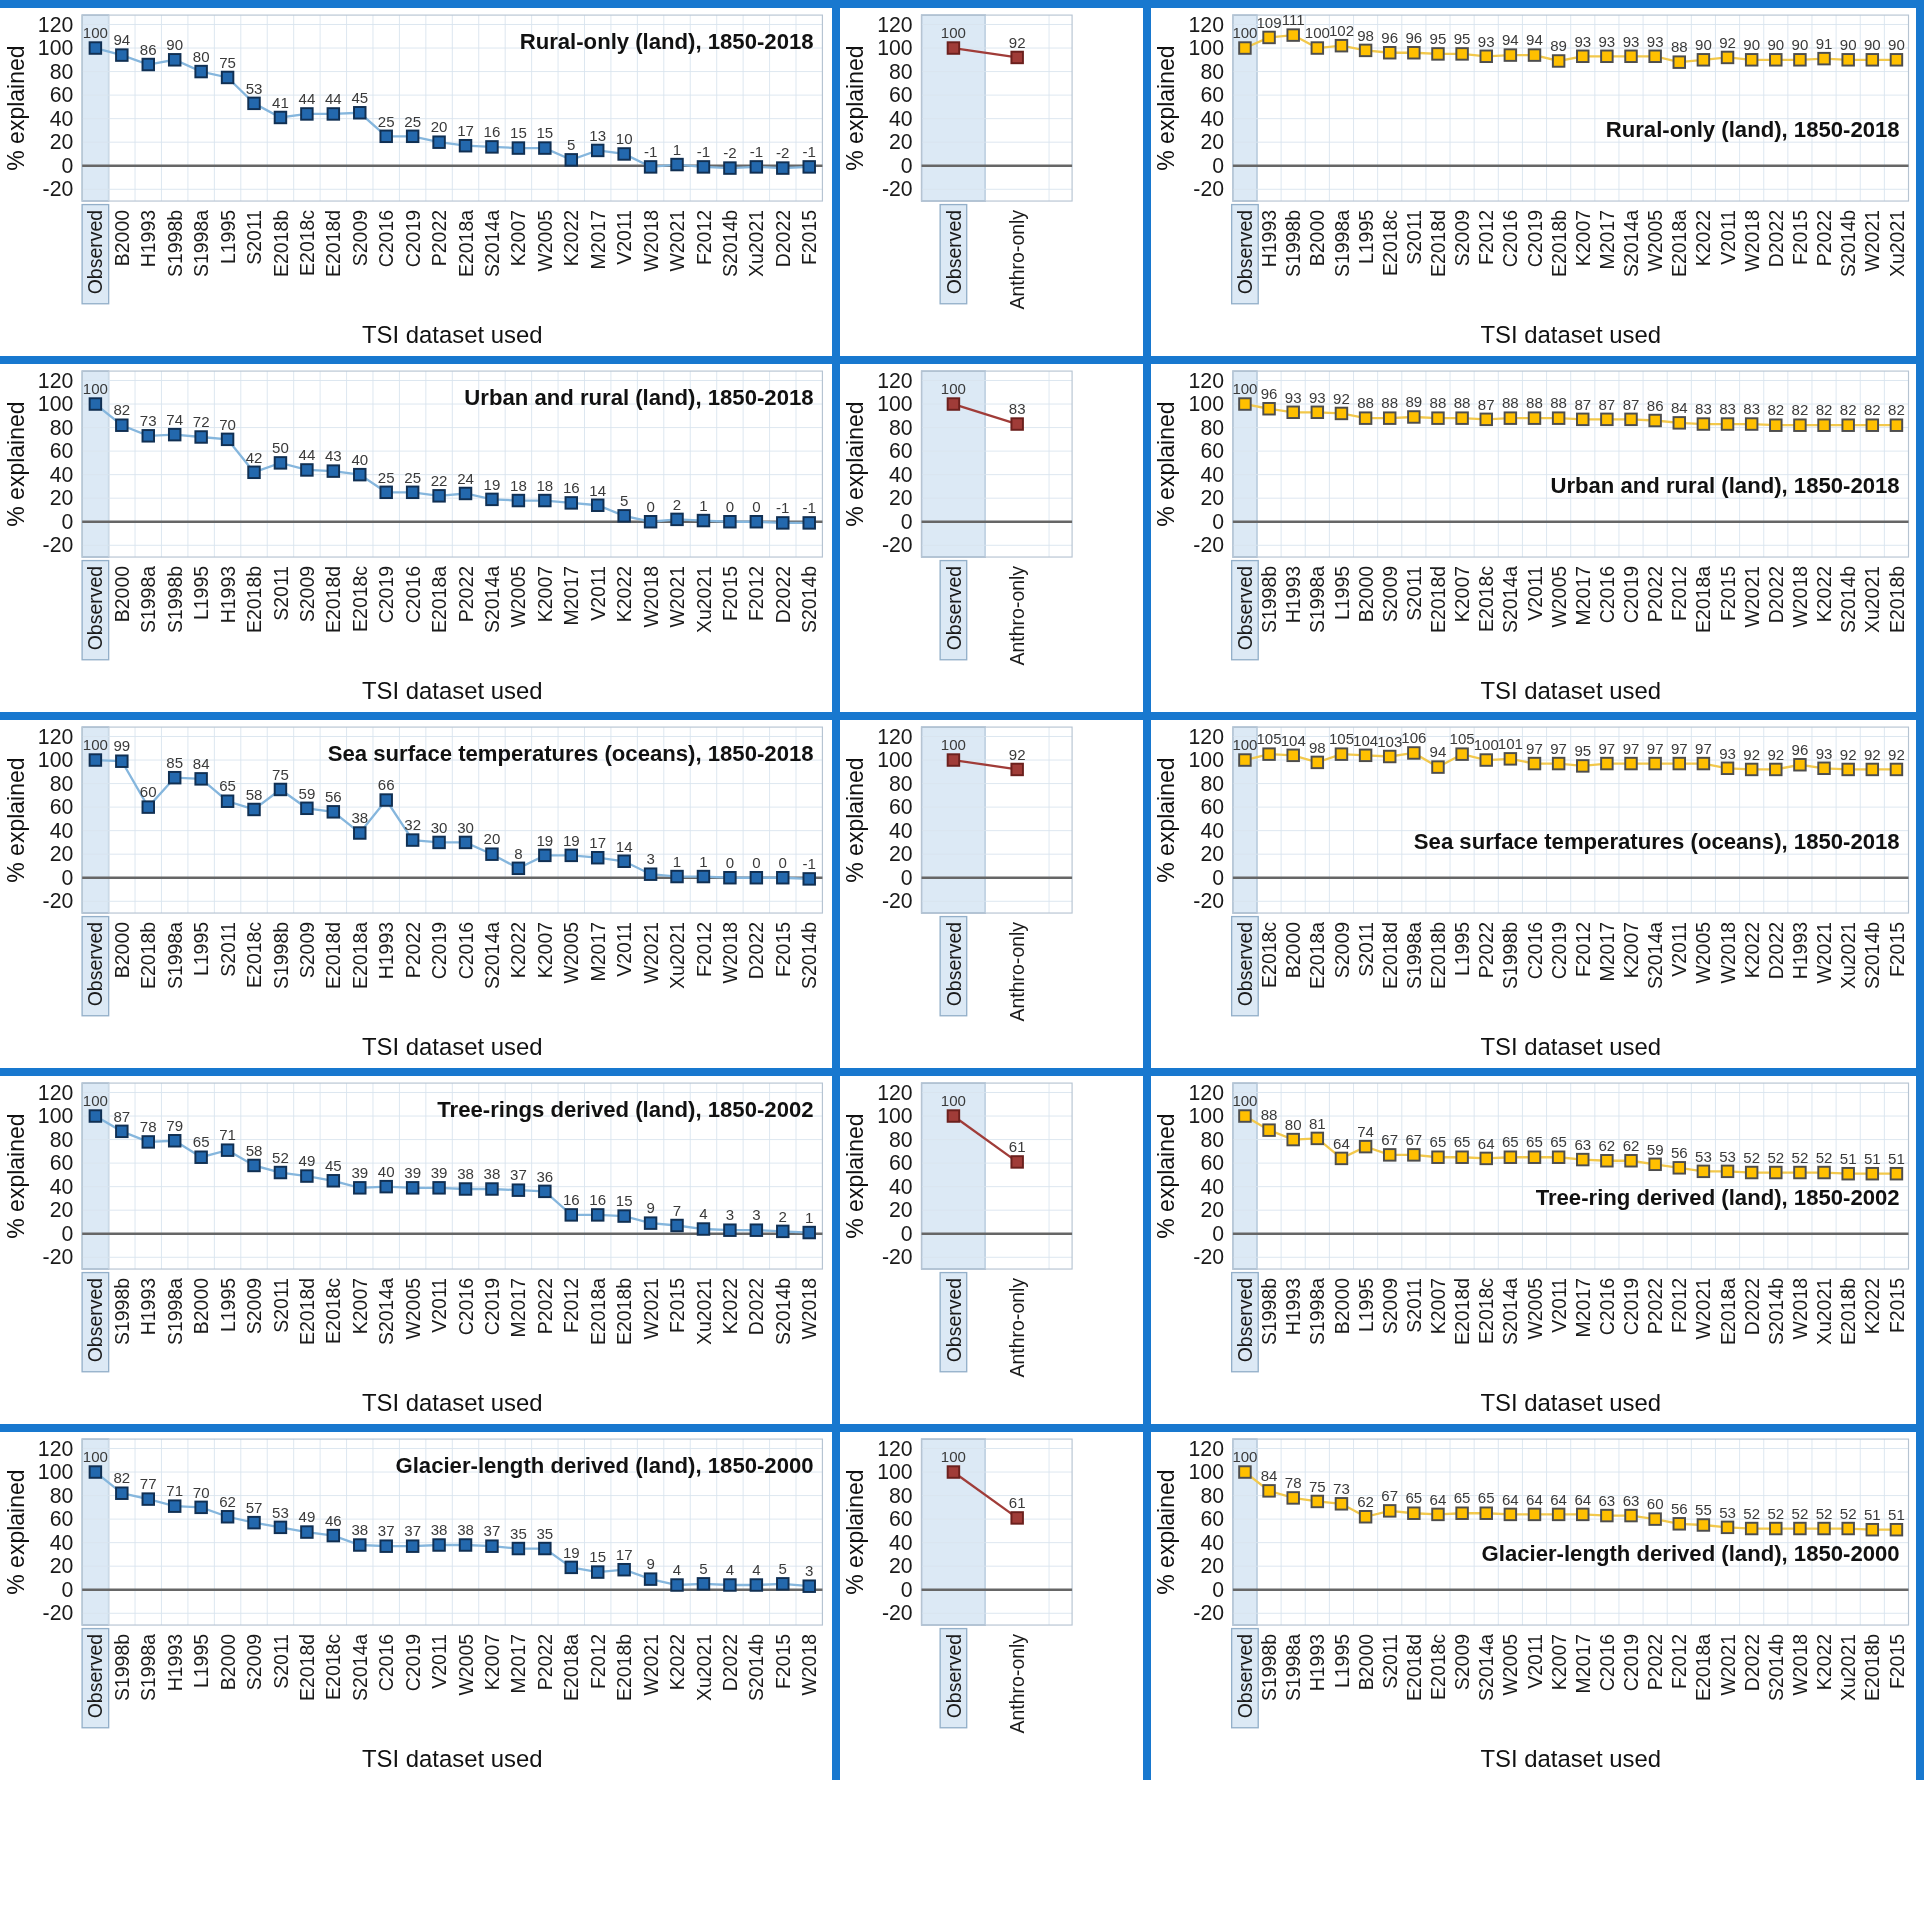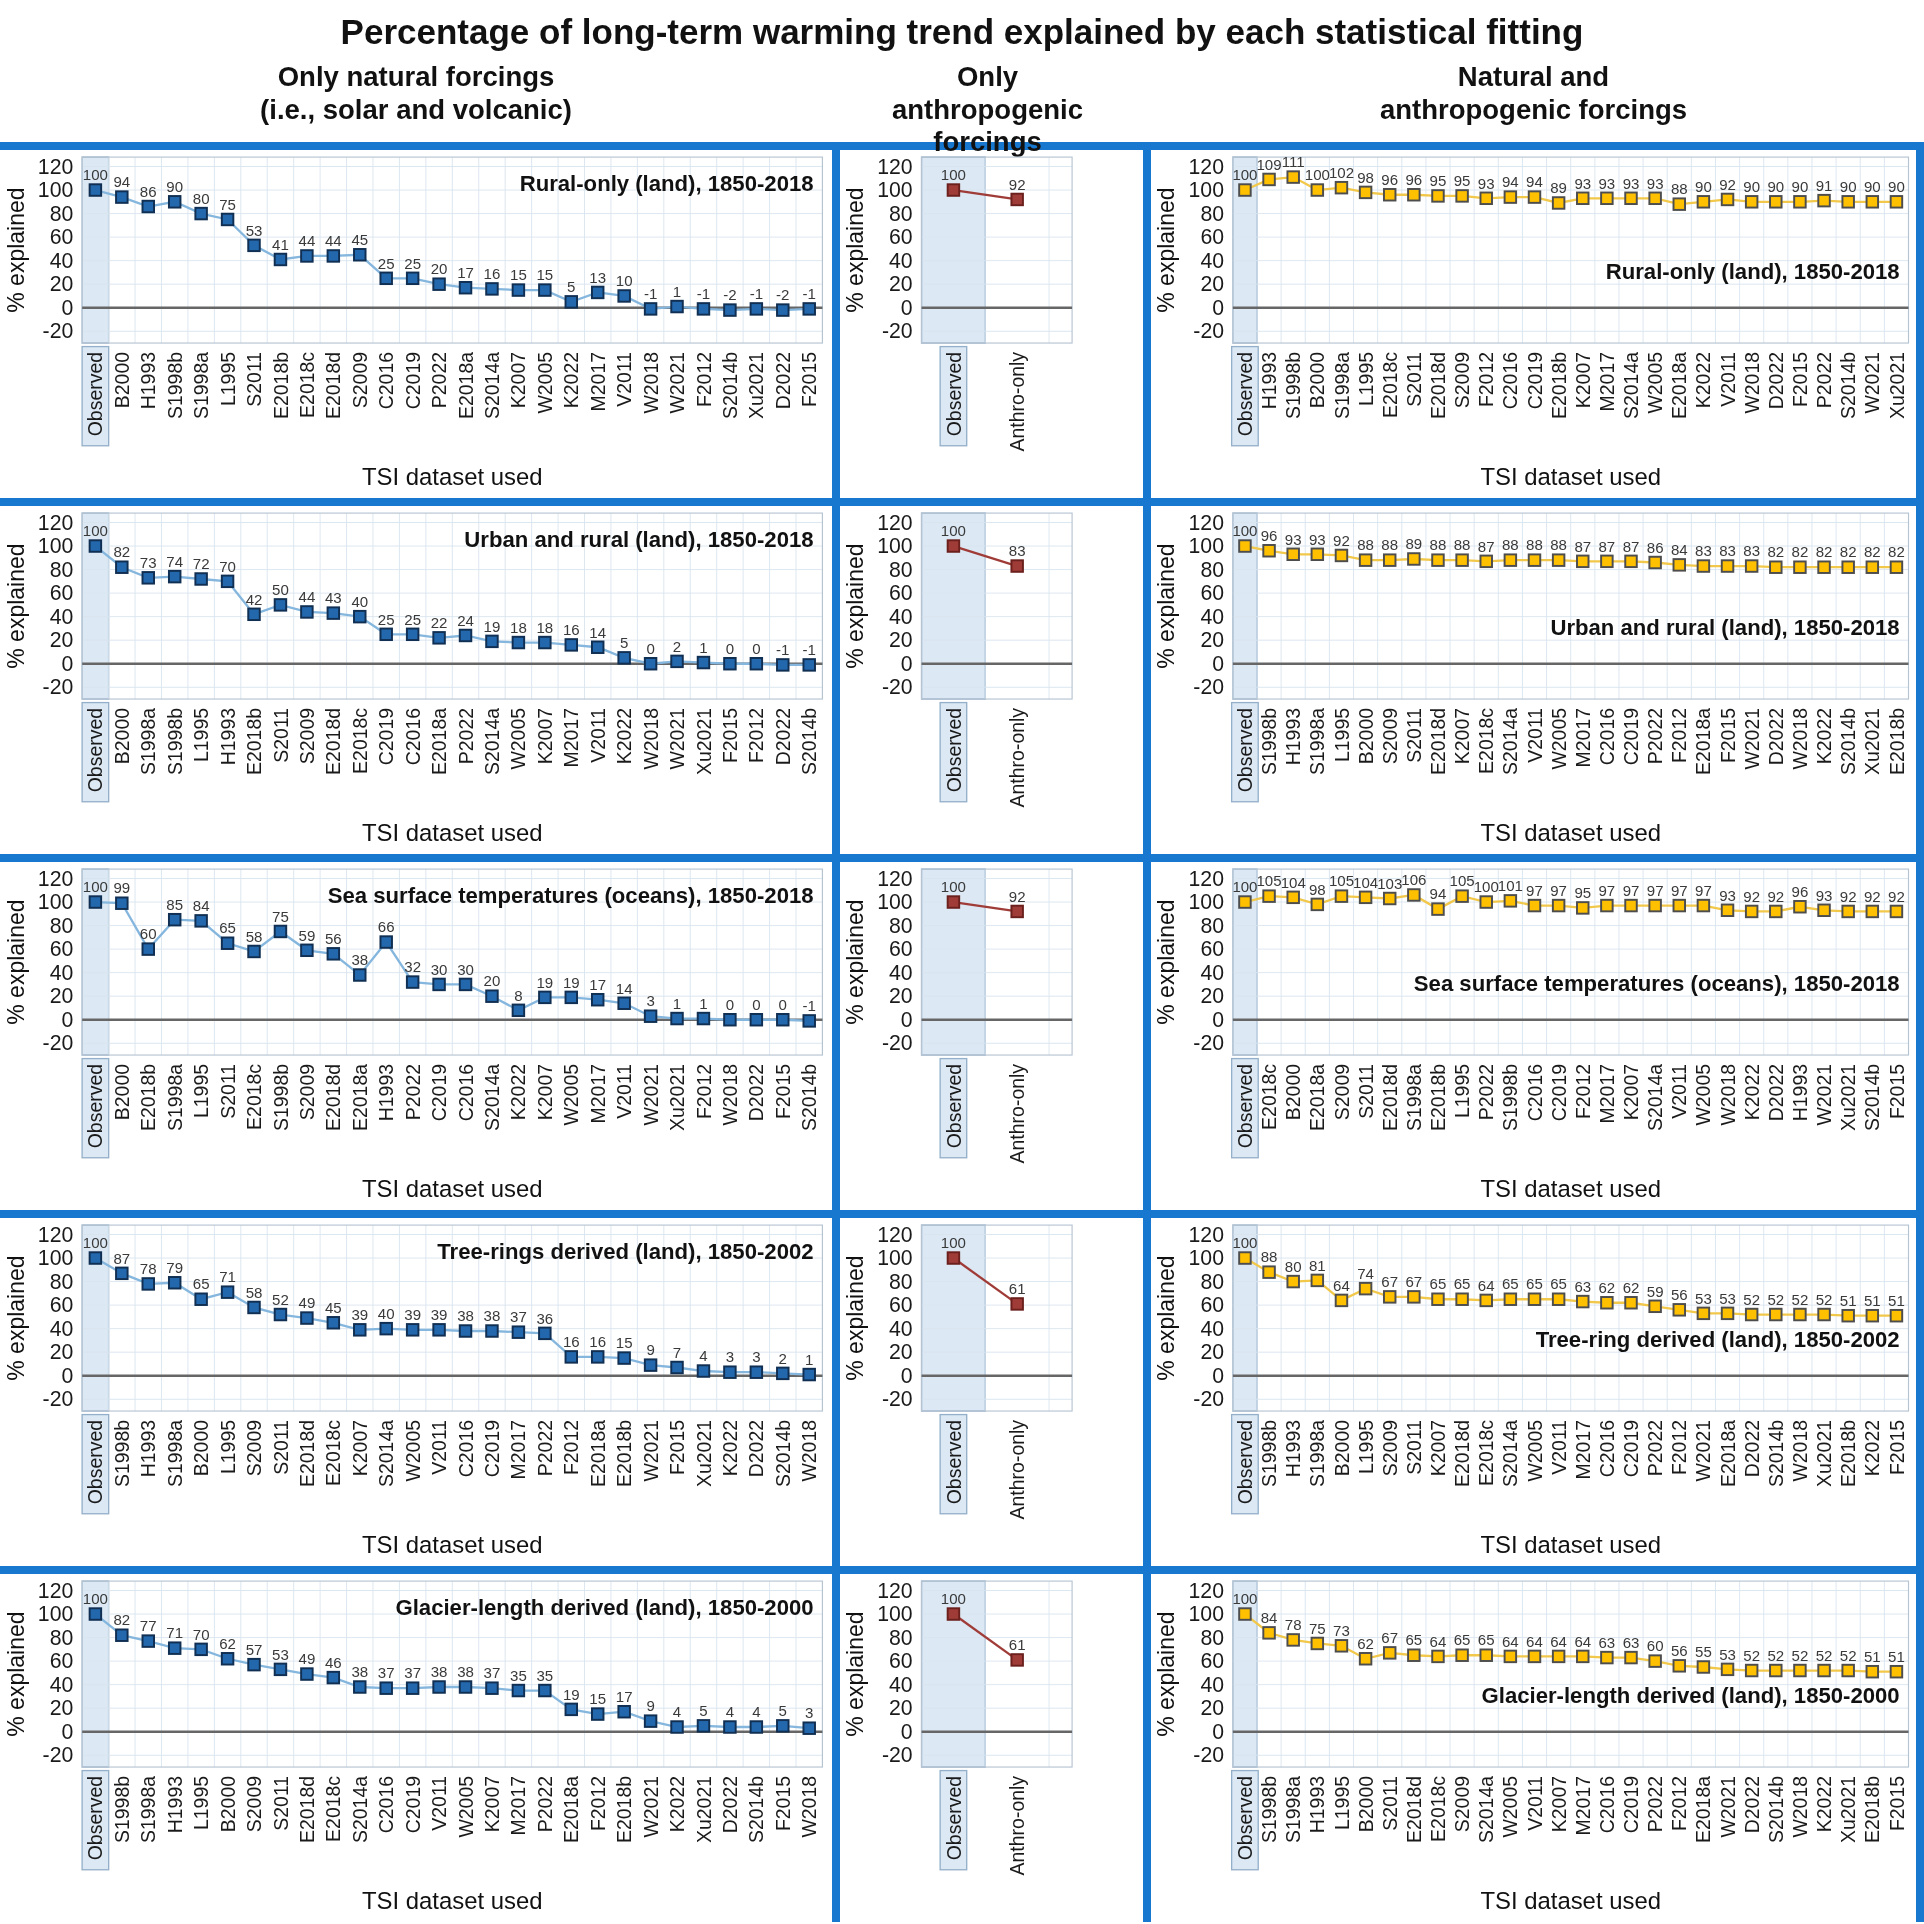--- a/index.html
+++ b/index.html
@@ -16,32 +16,20 @@
   .cell{height:348px;}
   .cell.c0{width:832px;}
   .cell.c1{width:311px;border-left:8px solid #1878cf;box-sizing:border-box;}
   .cell.c2{width:781px;border-left:8px solid #1878cf;border-right:8px solid #1878cf;box-sizing:border-box;}
   svg{display:block;}
 </style>
 </head>
 <body>
 
 <div class="page">
-  <div class="hdr">
-    <div class="main-title">Percentage of long-term warming trend explained by each statistical fitting</div>
-    <div class="col-heads">
-      <div class="col-head c0">Only natural forcings
-(i.e., solar and volcanic)</div>
-      <div class="col-head c1">Only
-anthropogenic
-forcings</div>
-      <div class="col-head c2">Natural and
-anthropogenic forcings</div>
-    </div>
-  </div>
 
   <div>
     <div class="chart-row">
       <div class="cell c0">
           <svg width="832" height="348" viewBox="0 0 938 393" xmlns="http://www.w3.org/2000/svg">
             <rect x="92" y="8" width="29.857142857142858" height="210" fill="#dce9f5" stroke="#93afc9" stroke-width="1.5"></rect>
             <g>
               <line x1="92" y1="18.632911392405063" x2="928" y2="18.632911392405063" stroke="#d9e4ee" stroke-width="1"></line>
               <line x1="92" y1="45.21518987341772" x2="928" y2="45.21518987341772" stroke="#d9e4ee" stroke-width="1"></line>
               <line x1="92" y1="71.79746835443038" x2="928" y2="71.79746835443038" stroke="#d9e4ee" stroke-width="1"></line>

